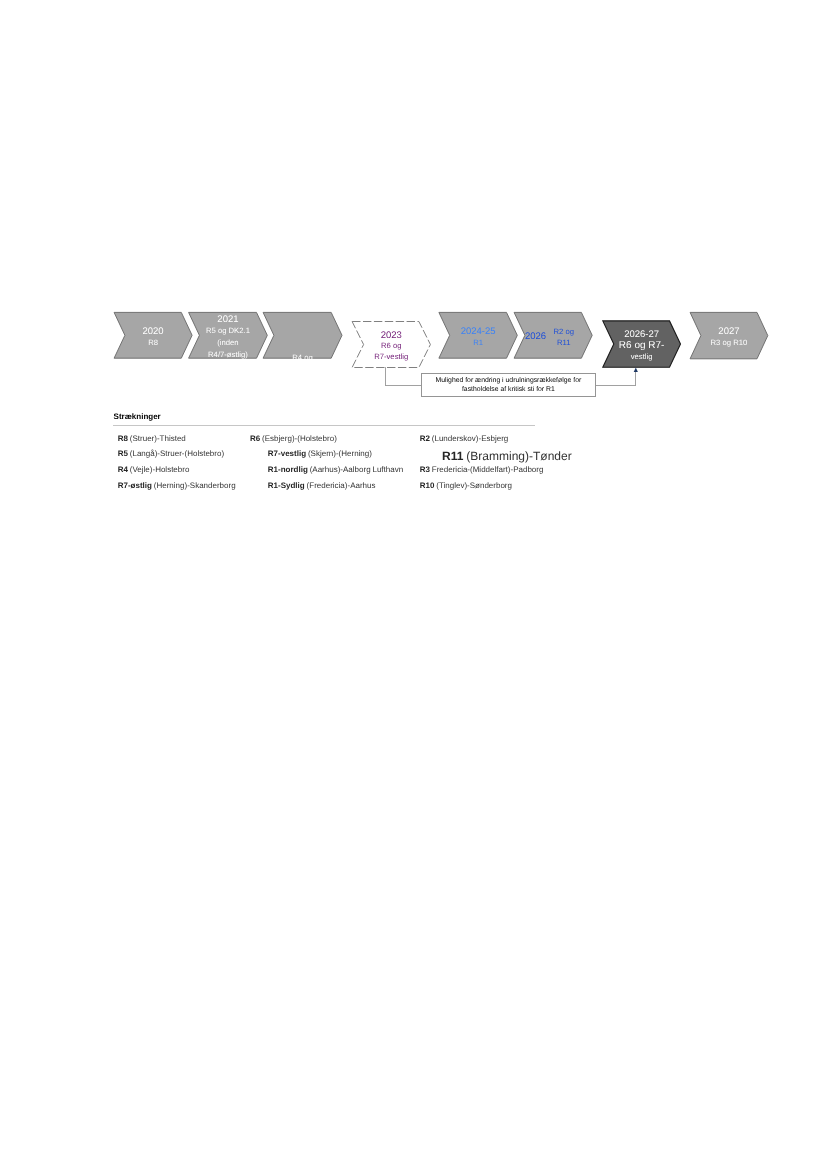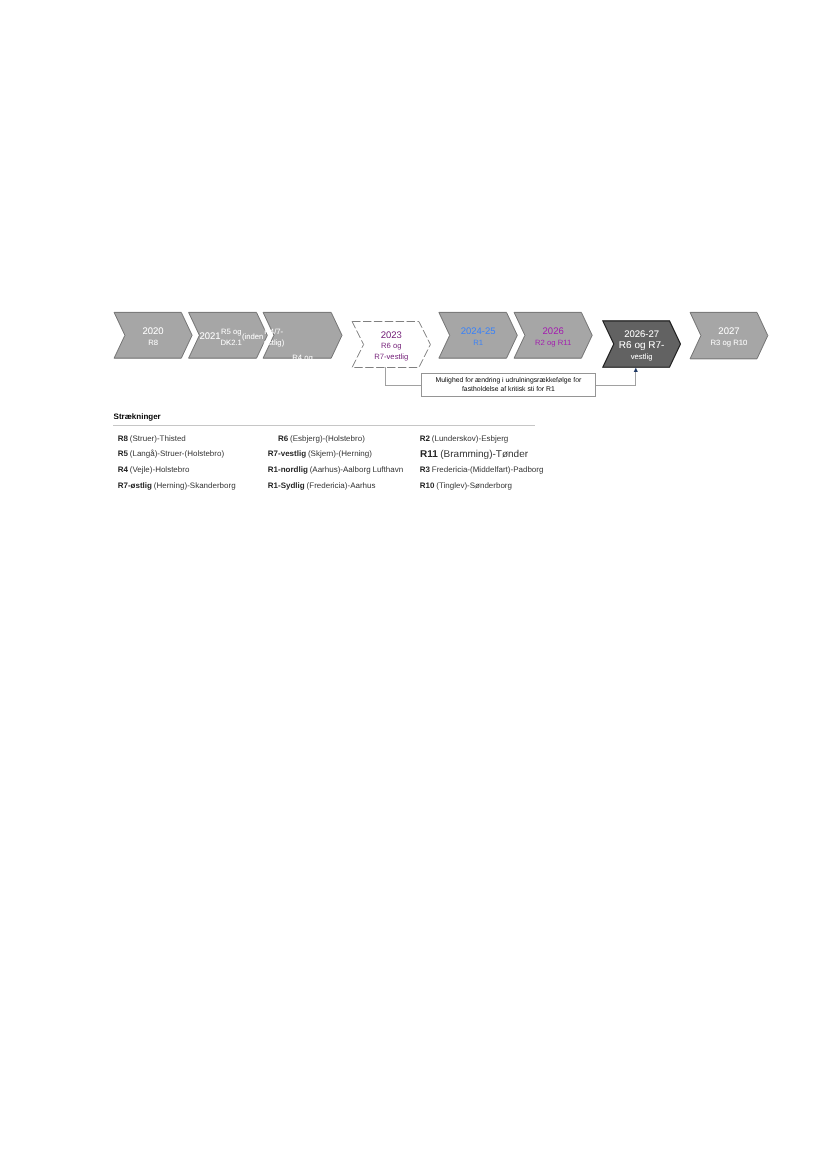--- a/index.html
+++ b/index.html
@@ -80,41 +80,41 @@
           <line x1="595.5" y1="385.5" x2="636" y2="385.5" stroke="#969696" stroke-width="0.9"></line>
           <line x1="635.5" y1="385.5" x2="635.5" y2="370.5" stroke="#969696" stroke-width="0.9"></line>
           <polygon points="635.8,367.6 633.7,372.0 637.9,372.0" fill="#1f3864"></polygon>
         </g>
     </svg>
     <div id="chev-labels">
         <div class="chev-label" style="left: 124.9px; width: 56.4px; top: 314.8px; height: 45.8px; display: flex; flex-direction: column; align-items: center; justify-content: center; color: rgb(255, 255, 255);">
           <div style="font-size: 9.5px; line-height: 10.85px;">2020</div>
           <div style="font-size: 7.7px; line-height: 10.85px;">R8</div>
         </div>
-        <div class="chev-label" style="left: 199.4px; width: 57.1px; top: 314.8px; height: 45.8px; display: flex; flex-direction: row; align-items: center; justify-content: flex-start; color: rgb(255, 255, 255);">
+        <div class="chev-label" style="left: 199.4px; width: 57.1px; top: 314.8px; height: 45.8px; display: flex; flex-direction: column; align-items: center; justify-content: space-between; color: rgb(255, 255, 255);">
           <div style="font-size: 9.5px; line-height: 10.85px;">2021</div>
           <div style="font-size: 7.7px; line-height: 10.85px;">R5 og DK2.1</div>
           <div style="font-size: 7.7px; line-height: 10.85px;">(inden</div>
           <div style="font-size: 7.7px; line-height: 10.85px;">R4/7-østlig)</div>
         </div>
         <div class="chev-label" style="left: 273.9px; width: 57.3px; top: 314.8px; height: 45.8px; display: flex; flex-direction: column; align-items: center; justify-content: center; color: rgb(255, 255, 255);">
           <div style="font-size: 9.5px; line-height: 10.85px; margin-left: 16px;">2022</div>
           <div style="font-size: 7.7px; line-height: 10.85px; margin-top: 41px;">R4 og</div>
           <div style="font-size: 7.7px; line-height: 10.85px;">R7-østlig</div>
         </div>
         <div class="chev-label" style="left: 363.6px; width: 55.3px; top: 323.9px; height: 46px; display: flex; flex-direction: column; align-items: center; justify-content: center; color: #701a75;">
           <div style="font-size: 9.5px; line-height: 10.85px;">2023</div>
           <div style="font-size: 7.7px; line-height: 10.85px;">R6 og</div>
           <div style="font-size: 7.7px; line-height: 10.85px;">R7-vestlig</div>
         </div>
         <div class="chev-label" style="left: 449.7px; width: 56.8px; top: 314.8px; height: 45.8px; display: flex; flex-direction: column; align-items: center; justify-content: center; color: #3b82f6;">
           <div style="font-size: 9.5px; line-height: 10.85px;">2024-25</div>
           <div style="font-size: 7.7px; line-height: 10.85px;">R1</div>
         </div>
-        <div class="chev-label" style="left: 524.9px; width: 56.5px; top: 314.8px; height: 45.8px; display: flex; flex-direction: column; align-items: center; justify-content: center; color: #a21caf;">
+        <div class="chev-label" style="left: 524.9px; width: 56.5px; top: 314.8px; height: 45.8px; display: flex; flex-direction: row; align-items: center; justify-content: flex-start; color: #1d4ed8;">
           <div style="font-size: 9.5px; line-height: 10.85px;">2026</div>
           <div style="font-size: 7.7px; line-height: 10.85px;">R2 og R11</div>
         </div>
         <div class="chev-label" style="left: 613.8px; width: 55.7px; top: 323.3px; height: 46.3px; display: flex; flex-direction: column; align-items: center; justify-content: center; color: rgb(255, 255, 255);">
           <div style="font-size: 9.5px; line-height: 10.85px; text-align: right;">2026-27</div>
           <div style="font-size: 10px; line-height: 10.85px;">R6 og R7-</div>
           <div style="font-size: 7.7px; line-height: 10.85px;">vestlig</div>
         </div>
         <div class="chev-label" style="left: 700.9px; width: 56.1px; top: 314.8px; height: 46.4px; display: flex; flex-direction: column; align-items: center; justify-content: center; color: rgb(255, 255, 255);">
           <div style="font-size: 9.5px; line-height: 10.85px;">2027</div>
@@ -131,24 +131,24 @@
   </div>
 
   <div id="sections">
     <div class="strk-title" style="left: 113.6px; top: 412.2px; font-size: 8px;">Strækninger</div>
     <div class="strk-rule" style="left: 113.2px; top: 425.4px; width: 421.8px;"></div>
     <div id="strk-list">
         <div class="strk-item" style="left: 117.7px; top: 433.6px; font-size: 8px;"><b>R8</b> <span>(Struer)-Thisted</span></div>
         <div class="strk-item" style="left: 117.7px; top: 449.4px; font-size: 8px;"><b>R5</b> <span>(Langå)-Struer-(Holstebro)</span></div>
         <div class="strk-item" style="left: 117.7px; top: 465.2px; font-size: 8px;"><b>R4</b> <span>(Vejle)-Holstebro</span></div>
         <div class="strk-item" style="left: 117.7px; top: 481px; font-size: 8px;"><b>R7-østlig</b> <span>(Herning)-Skanderborg</span></div>
-        <div class="strk-item" style="left: 278px; top: 433.6px; font-size: 8px;"><b>R6</b> <span>(Esbjerg)-(Holstebro)</span></div>
+        <div class="strk-item" style="left: 250px; top: 433.6px; font-size: 8px;"><b>R6</b> <span>(Esbjerg)-(Holstebro)</span></div>
         <div class="strk-item" style="left: 267.8px; top: 449.4px; font-size: 8px;"><b>R7-vestlig</b> <span>(Skjern)-(Herning)</span></div>
         <div class="strk-item" style="left: 267.8px; top: 465.2px; font-size: 8px;"><b>R1-nordlig</b> <span>(Aarhus)-Aalborg Lufthavn</span></div>
         <div class="strk-item" style="left: 267.8px; top: 481px; font-size: 8px;"><b>R1-Sydlig</b> <span>(Fredericia)-Aarhus</span></div>
         <div class="strk-item" style="left: 419.7px; top: 433.6px; font-size: 8px;"><b>R2</b> <span>(Lunderskov)-Esbjerg</span></div>
-        <div class="strk-item" style="left: 420px; top: 449.4px; font-size: 10px;"><b>R11</b> <span>(Bramming)-Tønder</span></div>
+        <div class="strk-item" style="left: 442px; top: 449.4px; font-size: 12px;"><b>R11</b> <span>(Bramming)-Tønder</span></div>
         <div class="strk-item" style="left: 419.7px; top: 465.2px; font-size: 8px;"><b>R3</b> <span>Fredericia-(Middelfart)-Padborg</span></div>
         <div class="strk-item" style="left: 419.7px; top: 481px; font-size: 8px;"><b>R10</b> <span>(Tinglev)-Sønderborg</span></div>
       </div>
   </div>
 
 </div>
 
 </body></html>

